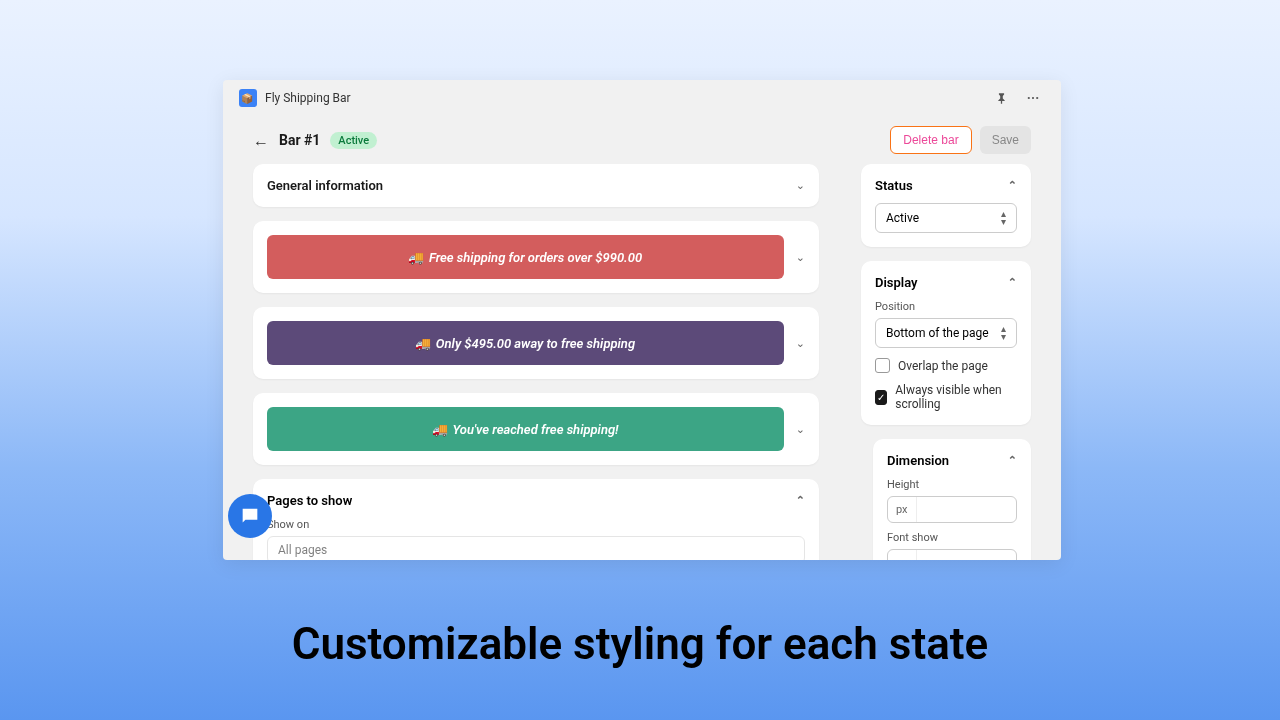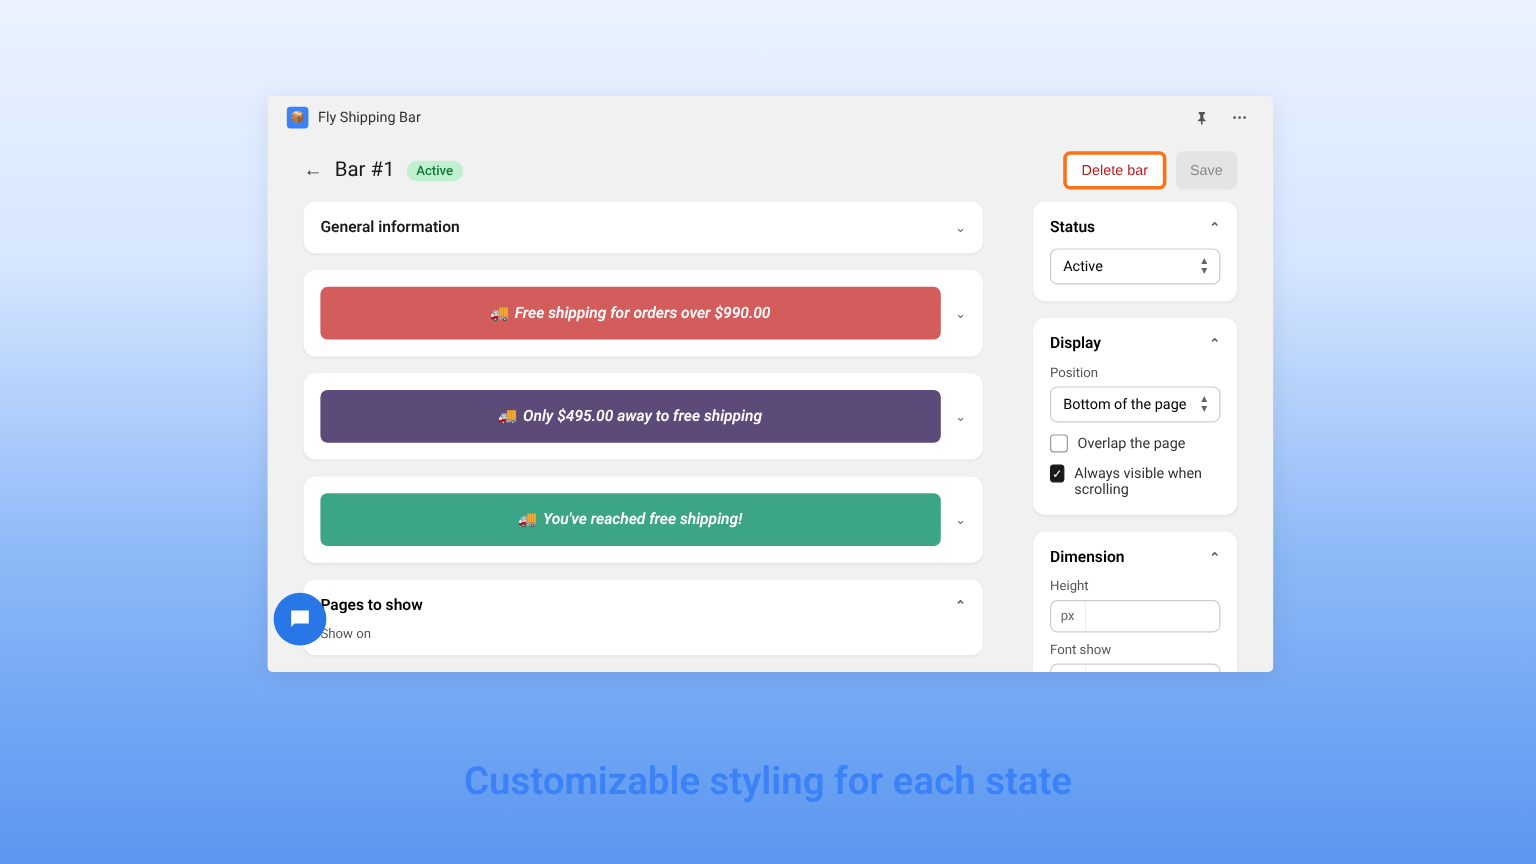--- a/index.html
+++ b/index.html
@@ -64,22 +64,22 @@
   align-items: center;
   padding: 10px 30px;
 }
 .back-arrow {
   font-size: 16px;
   color: #333;
   margin-right: 10px;
   cursor: pointer;
 }
 .page-title {
-  font-size: 17px;
-  font-weight: 400;
+  font-size: 14px;
+  font-weight: 700;
   color: #1a1a1a;
   margin-right: 10px;
 }
 .badge {
   background: #c1f0d1;
   color: #0b7a3c;
   font-size: 11px;
   padding: 2px 8px;
   border-radius: 10px;
   font-weight: 500;
@@ -92,22 +92,22 @@
 .btn {
   padding: 6px 12px;
   border-radius: 6px;
   font-size: 12px;
   font-weight: 500;
   border: none;
   cursor: pointer;
 }
 .btn-delete {
   background: #fff;
-  color: #b91c1c;
-  border: 3px solid #f97316;
+  color: #ec4899;
+  border: 1px solid #f97316;
 }
 .btn-save {
   background: #e4e4e4;
   color: #888;
 }
 .content {
   display: flex;
   gap: 16px;
   padding: 0 30px;
 }
@@ -183,20 +183,21 @@
 .section-head {
   font-size: 13px;
   font-weight: 600;
   margin-bottom: 10px;
   display: flex;
   justify-content: space-between;
   align-items: center;
 }
 .checkbox-row {
   display: flex;
+  align-items: center;
   gap: 8px;
   margin-top: 10px;
   font-size: 12px;
   color: #333;
 }
 .chk {
   width: 15px;
   height: 15px;
   border: 1px solid #999;
   border-radius: 3px;
@@ -240,22 +241,22 @@
   align-items: center;
   justify-content: center;
 }
 .chat-bubble svg { width: 22px; height: 22px; fill: #fff; }
 .caption {
   position: absolute;
   bottom: 50px;
   left: 0;
   right: 0;
   text-align: center;
-  color: #3b82f6;
-  font-size: 32px;
+  color: #000000;
+  font-size: 44px;
   font-weight: 600;
 }
 </style>
 </head>
 <body>
 
 <div class="screenshot">
 
   <div class="app-header">
     <div class="app-icon">
@@ -318,20 +319,23 @@
             </div>
           </div>
         </div>
 
       <div class="card" style="padding-bottom:6px;">
         <div class="section-head">
           <span>Pages to show</span>
           <span class="chev">⌃</span>
         </div>
         <div class="field-label">Show on</div>
+        <div class="select-box" style="opacity:0.5;">
+          <span>All pages</span>
+        </div>
       </div>
 
     </div>
 
     <div class="right-col">
 
       <div class="card">
         <div class="section-head">
           <span>Status</span>
           <span class="chev">⌃</span>
@@ -361,21 +365,21 @@
         <div class="checkbox-row">
           <div class="chk"></div>
           <span>Overlap the page</span>
         </div>
         <div class="checkbox-row">
           <div class="chk checked">✓</div>
           <span>Always visible when scrolling</span>
         </div>
       </div>
 
-      <div class="card" style="margin-bottom:0;">
+      <div class="card" style="margin-bottom:0;margin-left:12px;">
         <div class="section-head">
           <span>Dimension</span>
           <span class="chev">⌃</span>
         </div>
         <div class="field-label">Height</div>
         <div class="input-row">
           <div class="input-prefix">px</div>
         </div>
         <div class="field-label">Font show</div>
         <div class="input-row">

